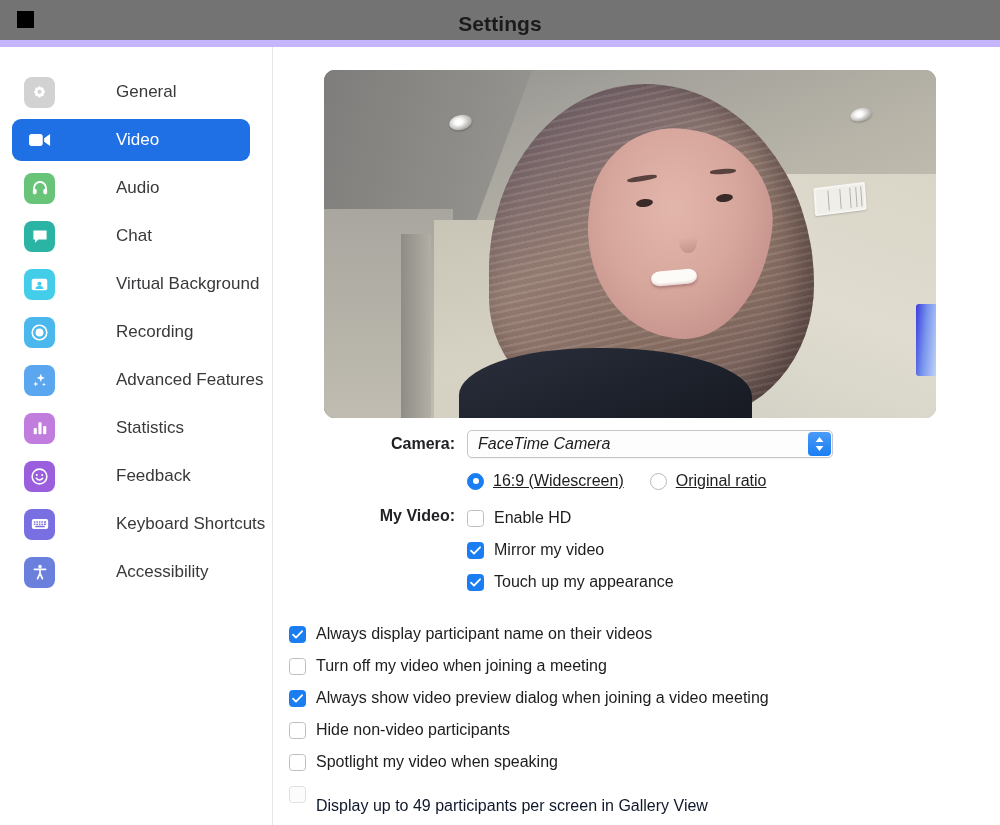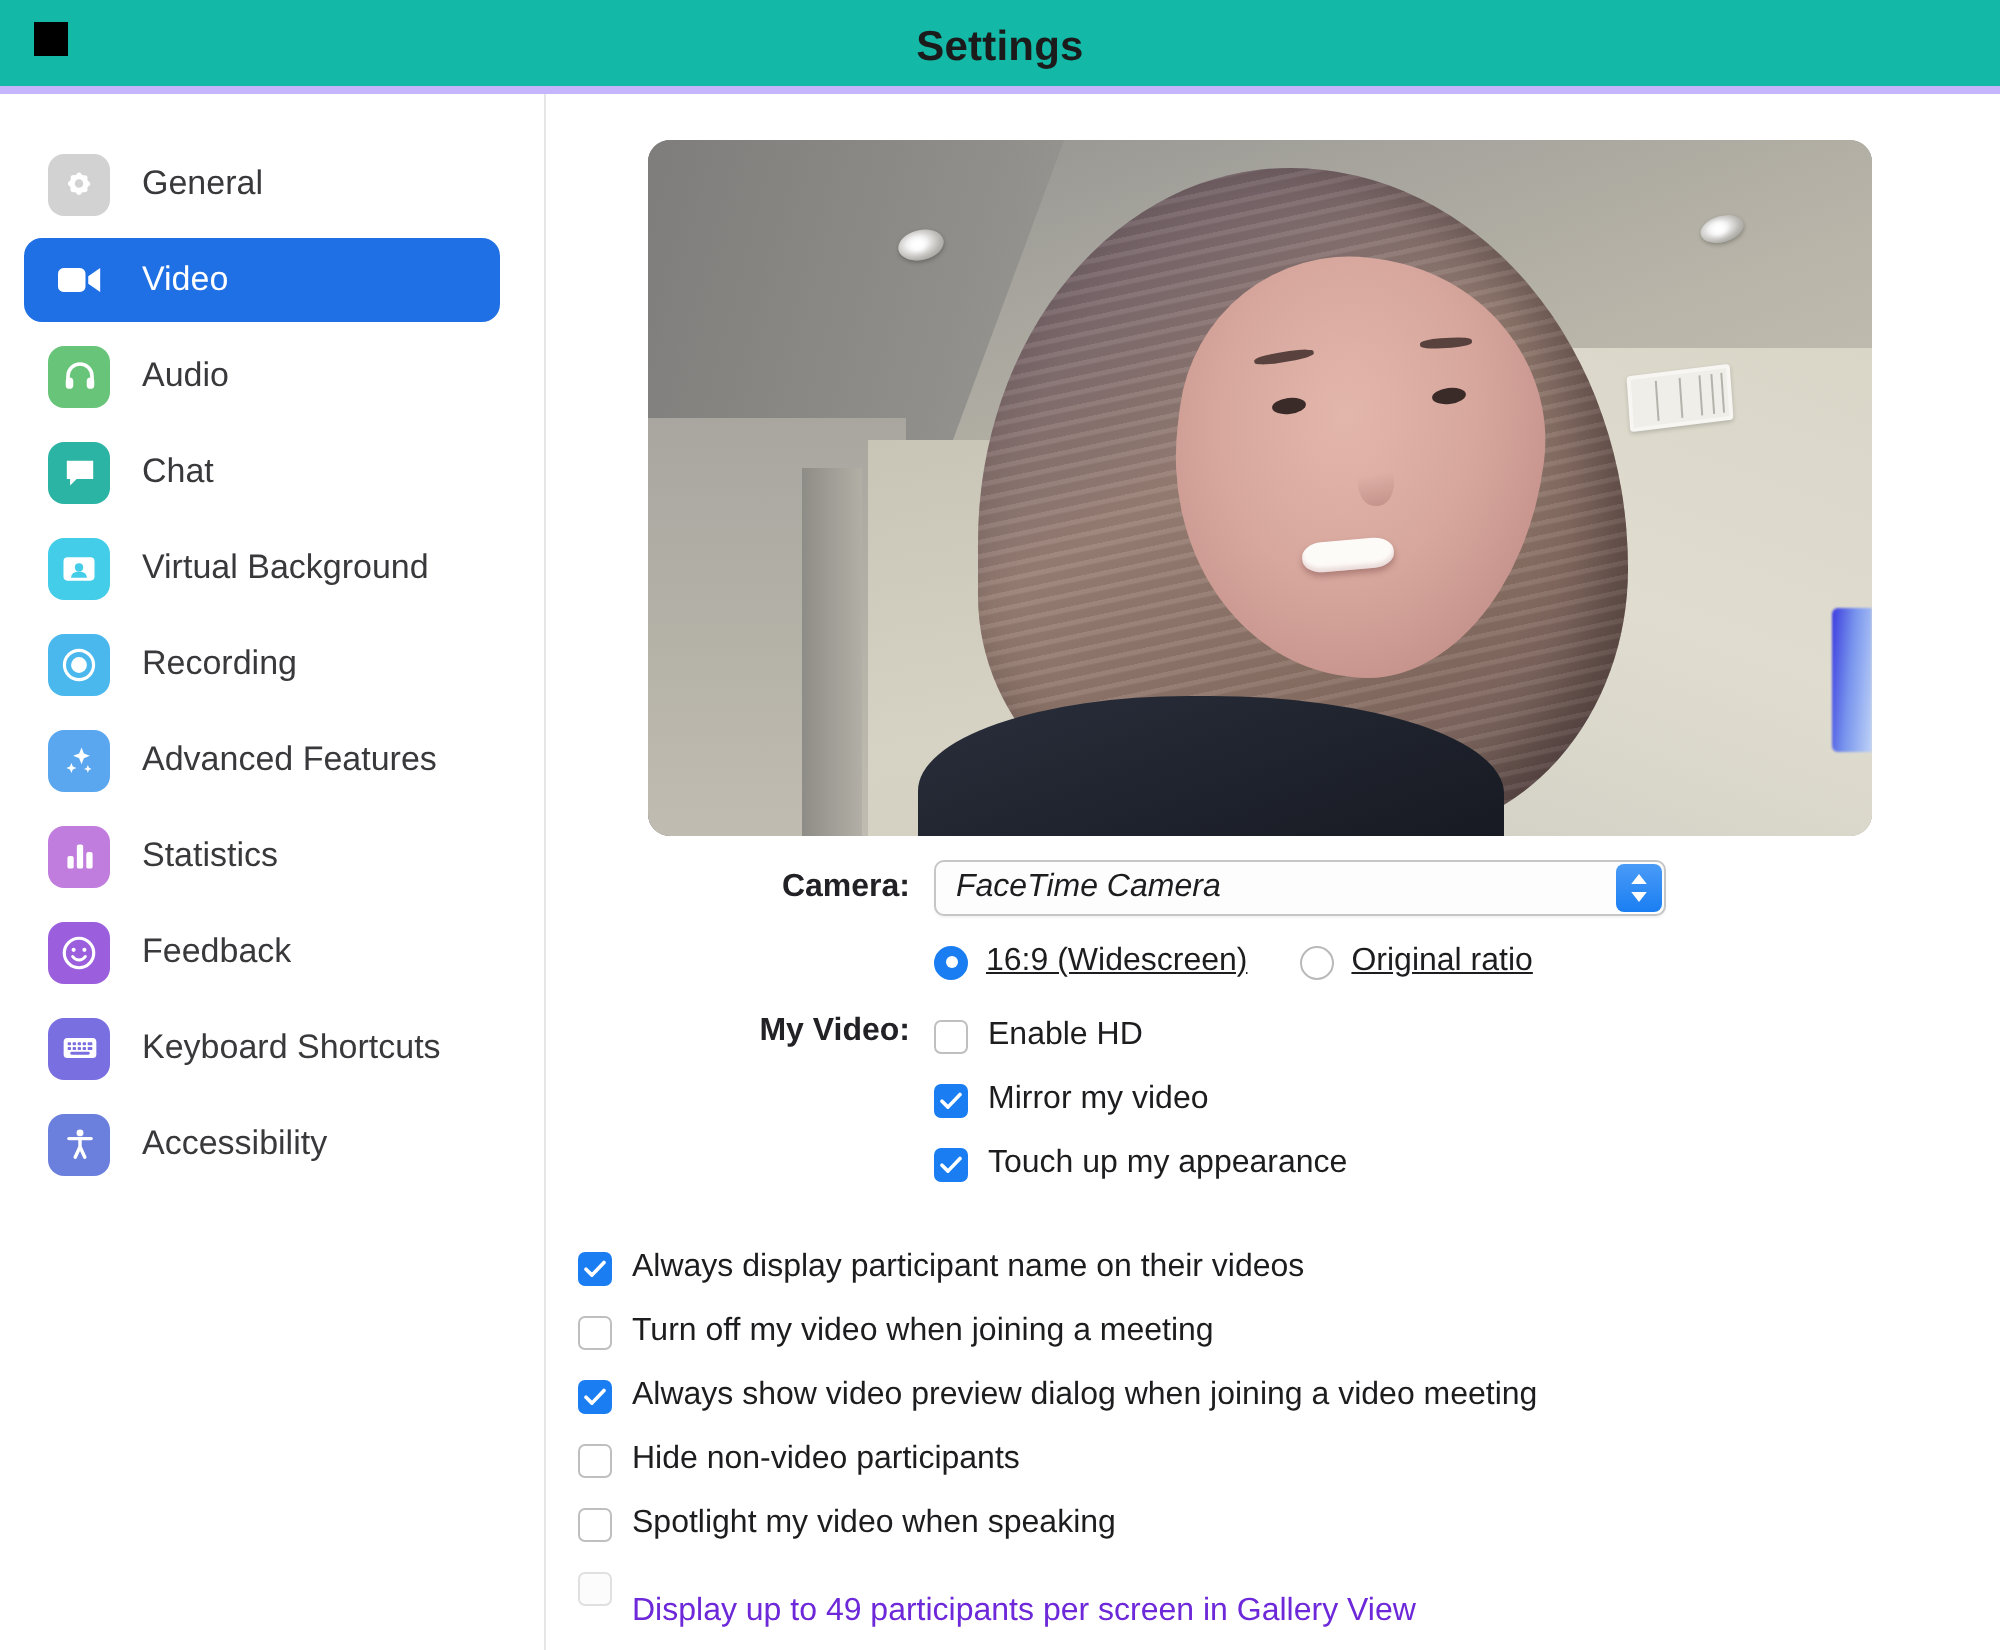--- a/index.html
+++ b/index.html
@@ -8,42 +8,42 @@
     background: #ffffff;
     font-family: "Liberation Sans", sans-serif;
     -webkit-font-smoothing: antialiased;
     overflow: hidden;
   }
   .window { position: relative; width: 1000px; height: 825px; background: #ffffff; }
 
   
   .titlebar {
     position: absolute; top: 0; left: 0; width: 1000px; height: 47px;
-    background: #14b8a6; border-bottom: 4px solid #c4b5fd;
+    background: #737373; border-bottom: 7px solid #c4b5fd;
   }
   .win-ctl {
     position: absolute; left: 17px; top: 11px;
     width: 17px; height: 17px; background: #000000;
   }
   .title {
     position: absolute; top: 0; left: 0; width: 1000px; height: 47px;
     display: flex; align-items: center; justify-content: center;
     font-size: 21px; font-weight: 600; color: #1b1b1b; letter-spacing: .1px;
   }
 
   
   .sidebar {
     position: absolute; top: 47px; left: 0; width: 273px; height: 778px;
     background: #ffffff; border-right: 1px solid #e6e6e6;
     padding-top: 18px;
   }
   .nav-item {
     position: relative; display: flex; align-items: center;
     height: 42px; margin: 6px 22px 6px 12px; padding-left: 12px;
-    border-radius: 9px; cursor: default;
+    border-radius: 9px; cursor: default; gap: 45px;
   }
   .nav-item.active { background: #1f6fe5; }
   .nav-ico {
     width: 31px; height: 31px; border-radius: 8px;
     display: flex; align-items: center; justify-content: center;
     flex: 0 0 31px;
   }
   .nav-label {
     margin-left: 16px; font-size: 17px; color: #39393c; white-space: nowrap;
   }
@@ -208,21 +208,21 @@
   .cb-line { display: flex; align-items: center; height: 32px; }
   .cbox {
     width: 17px; height: 17px; border-radius: 3.5px; flex: 0 0 17px;
     border: 1px solid #bfbfbf; background: #ffffff;
     display: flex; align-items: center; justify-content: center;
   }
   .cbox.on { background: #1a7ef2; border-color: #1a7ef2; }
   .cbox.on svg { display: block; }
   .cbox.disabled { border-color: #e0e0e0; background: #fcfcfc; }
   .cb-label { font-size: 16px; color: #1d1d1f; margin-left: 10px; white-space: nowrap; }
-  .cb-line.disabled .cb-label { color: #6d28d9; margin-top: 24px; }
+  .cb-line.disabled .cb-label { color: #0f172a; margin-top: 24px; }
 
   .gap-my { margin-top: 12px; }
   .gap-meet { margin-top: 20px; }
 </style>
 </head>
 <body>
 
 <div class="window">
 
   <div class="titlebar">

